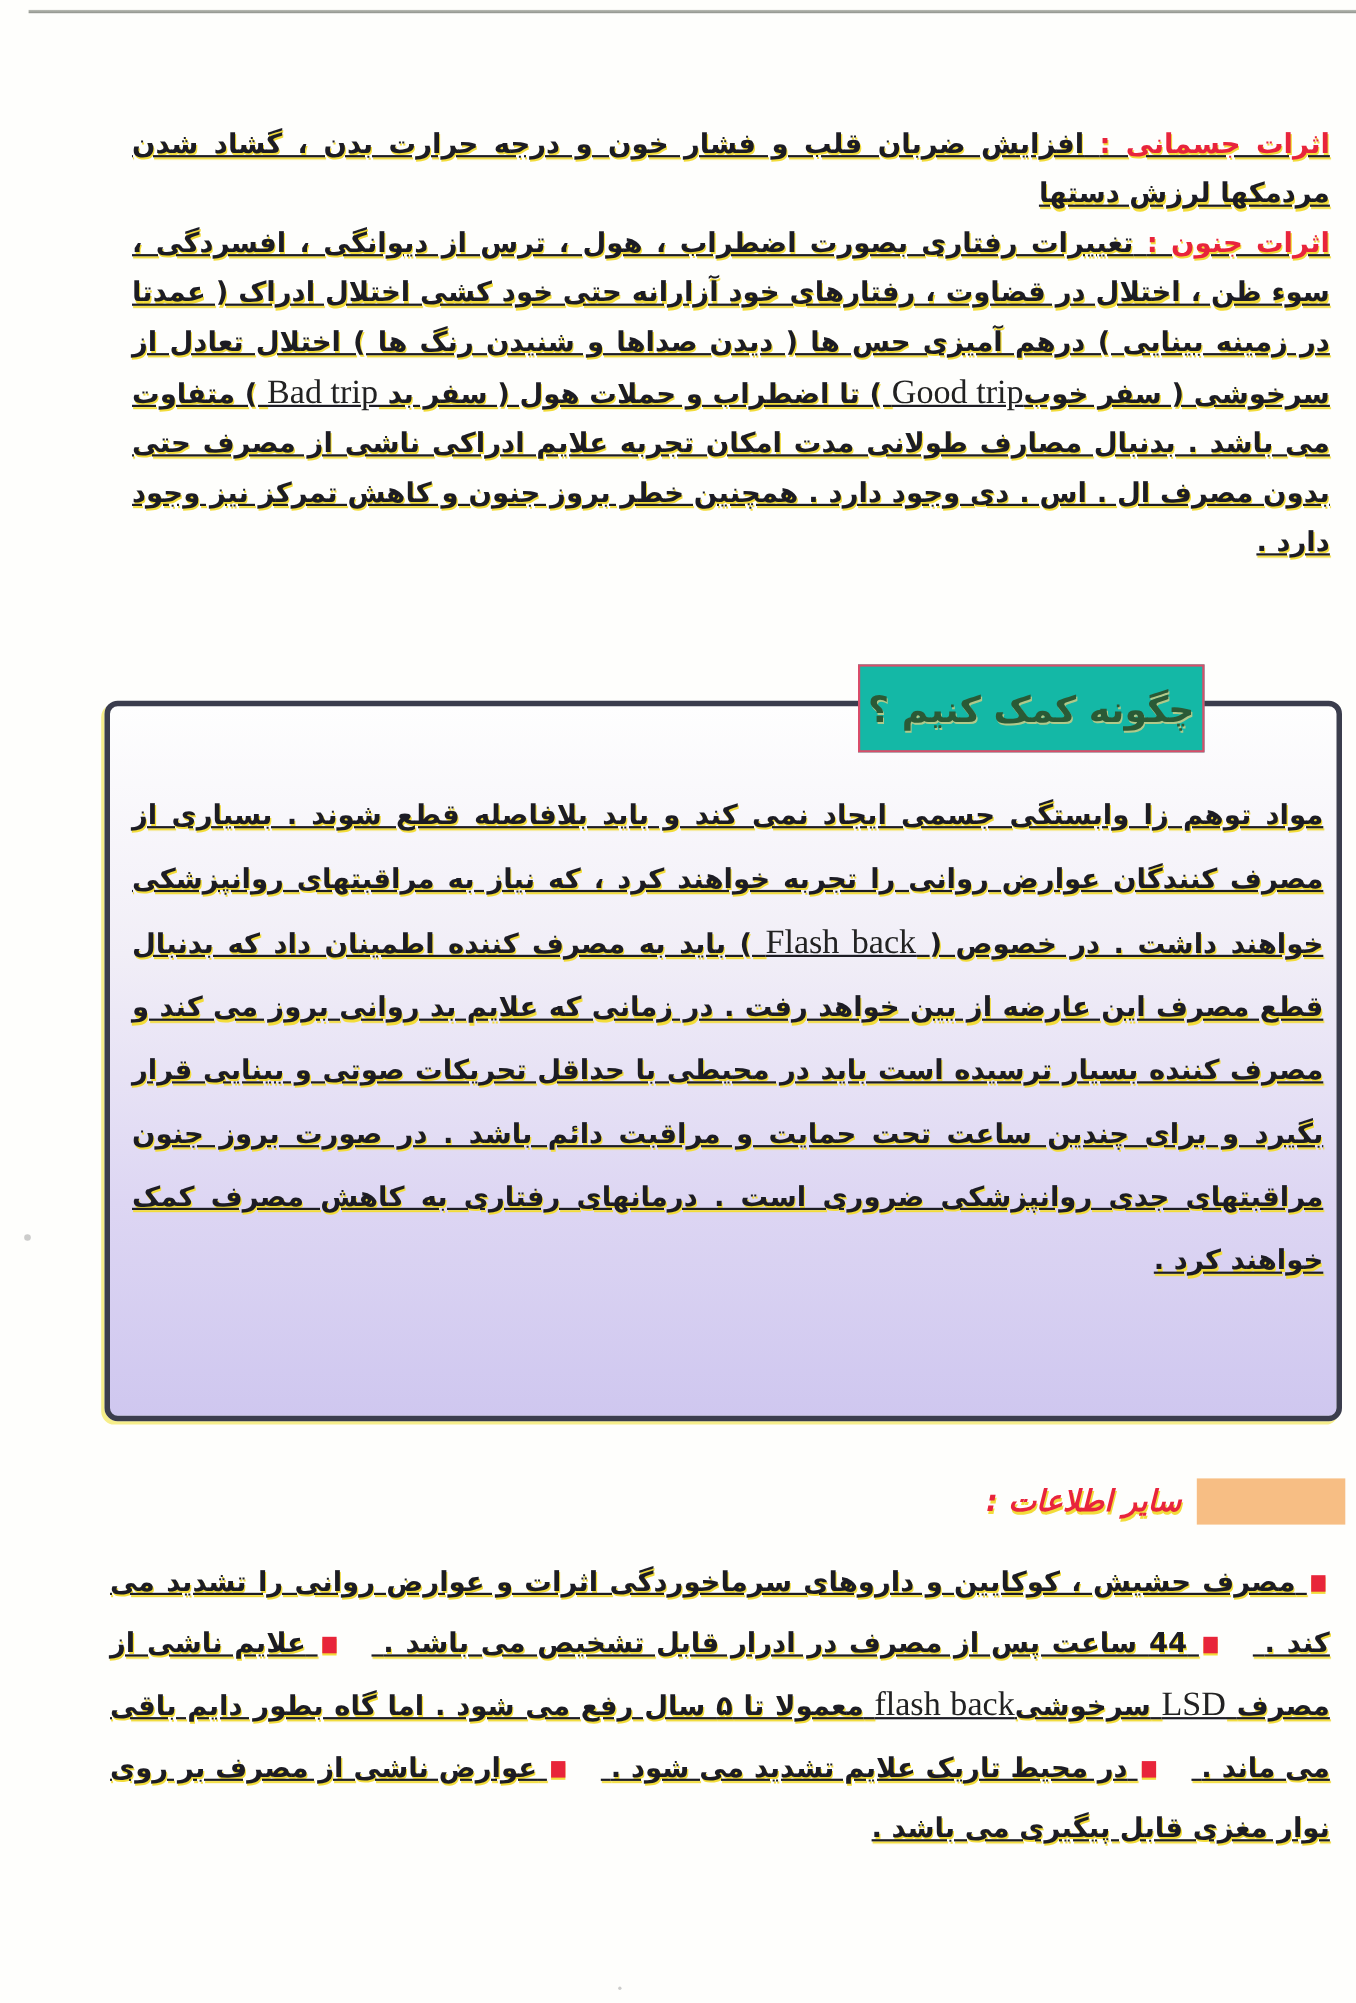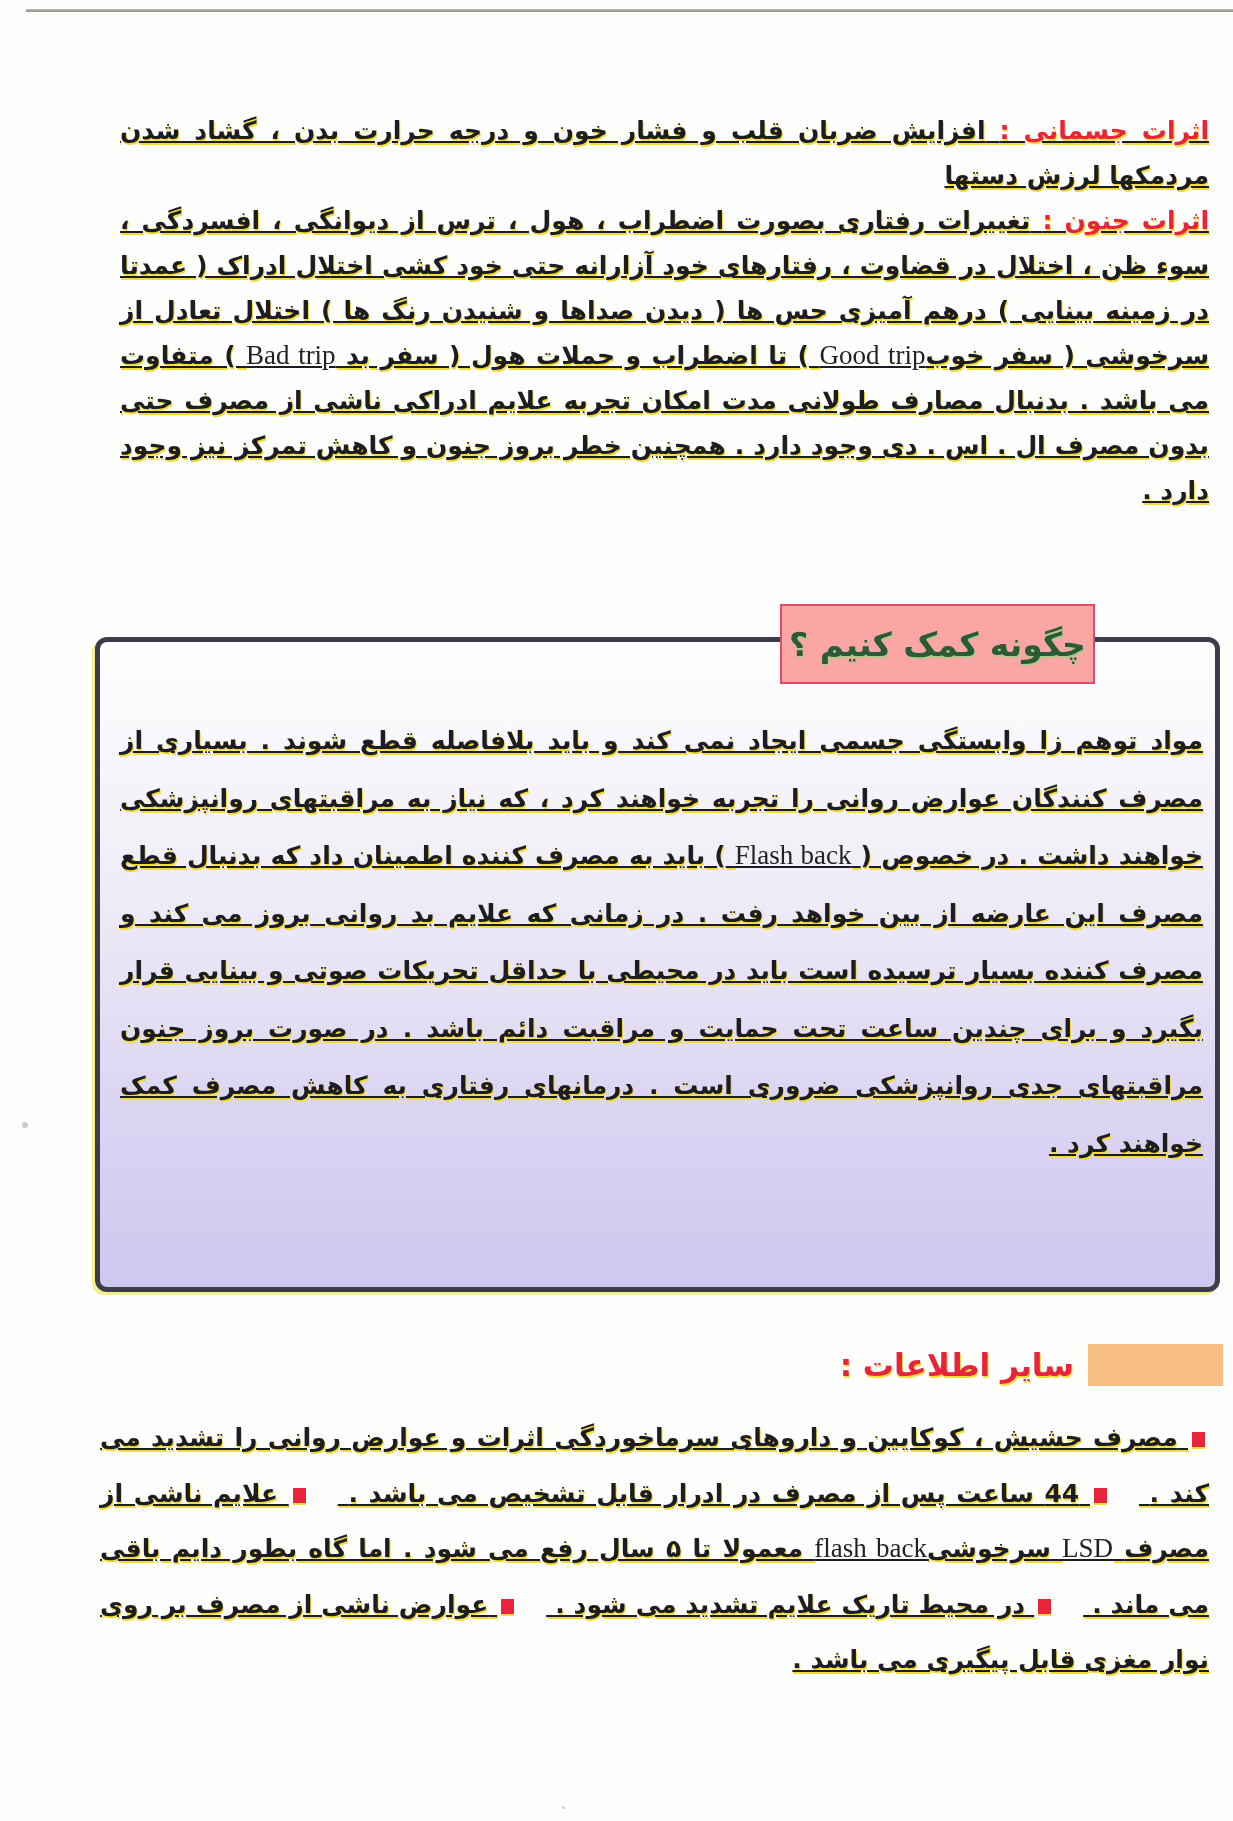--- a/index.html
+++ b/index.html
@@ -20,52 +20,53 @@
       text-align: justify;
       text-align-last: right;
       font-weight: bold;
       color: #1c1c24;
       font-size: 25px;
       line-height: 45px;
       text-shadow: 1px 2px 0 #f2dc3a;
       text-decoration: underline;
     }
     .label-red { color: #e8243c; text-shadow: 1px 2px 0 #f2dc3a; }
-    .latin { font-family: "Liberation Serif", serif; font-weight: normal; text-shadow: none; color: #222; font-size: 27px; }
+    .latin { font-family: "Liberation Serif", serif; font-weight: normal; text-shadow: none; color: #222; font-size: 31px; }
 
     #top-section { left: 120px; right: 24px; top: 108px; }
 
     .box {
       position: absolute; left: 95px; top: 637px; width: 1125px; height: 655px;
       border: 5px solid #3b3d4d;
       border-radius: 12px;
       background: linear-gradient(180deg, #fefefe 0%, #f1eef7 35%, #ddd6f3 70%, #cfc7ef 100%);
       box-shadow: -3px 3px 0 #f6ee8a;
       box-sizing: border-box;
     }
     .box-title {
       position: absolute; left: 780px; top: 604px; width: 315px; height: 80px;
-      background: #fca5a5;
+      background: #14b8a6;
       border: 2px solid #d94d6a;
       box-sizing: border-box;
       display: flex; align-items: center; justify-content: center;
       direction: rtl;
       font-size: 33px; font-weight: bold; color: #2a5a36;
       text-shadow: 1px 2px 0 #b0c98a;
     }
     #help-text { left: 120px; right: 30px; top: 712px; line-height: 57.5px; }
 
     .other-header {
       position: absolute; right: 10px; top: 1342px; height: 46px;
       display: flex; direction: rtl; align-items: center;
     }
     .orange-bar { width: 135px; height: 42px; background: #f7be84; margin-left: 14px; }
     .other-title {
-      font-size: 31px; font-weight: bold; color: #e8243c;
+      font-size: 27px; font-weight: bold; color: #e8243c;
       text-shadow: 1px 2px 0 #f2dc3a;
+      font-style: italic;
     }
     #other-text { left: 100px; right: 24px; top: 1410px; line-height: 55.5px; }
     .bullet {
       display: inline-block; width: 13px; height: 15px; background: #e8253a;
       margin: 0 4px; vertical-align: -1px;
       box-shadow: 0 2px 0 #f2dc3a;
     }
     .gap { display: inline-block; width: 28px; }
     .speck { position: absolute; width: 6px; height: 6px; border-radius: 50%; background: #aaa; opacity: .6; }
   </style>

